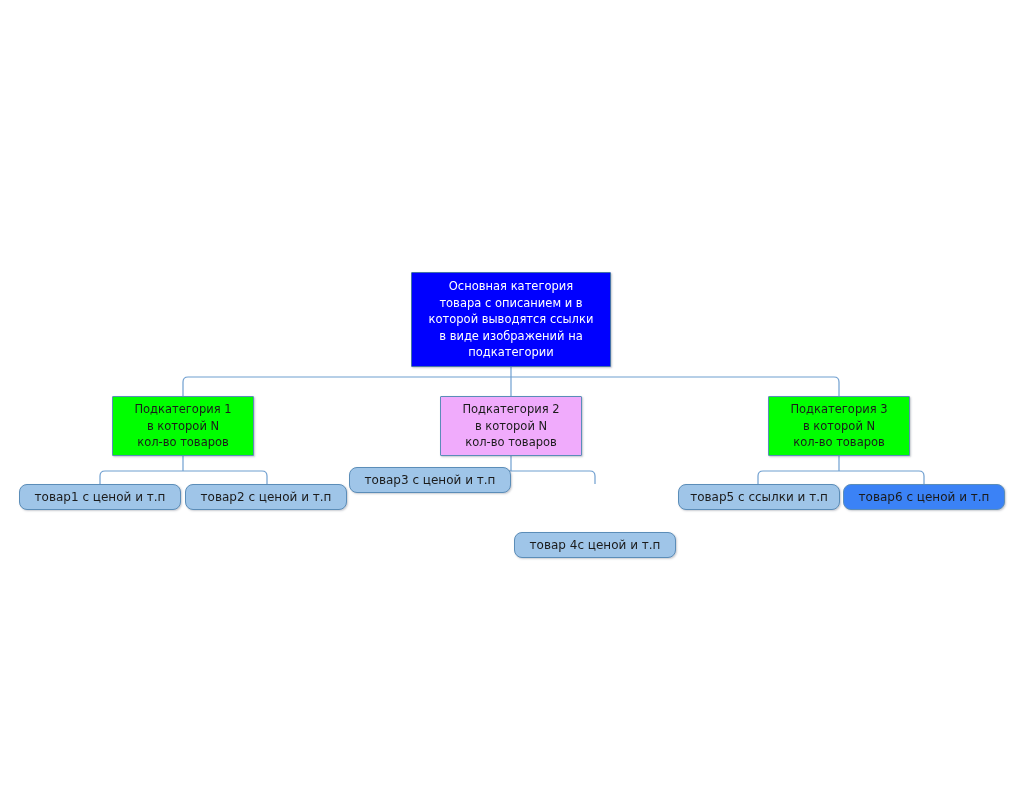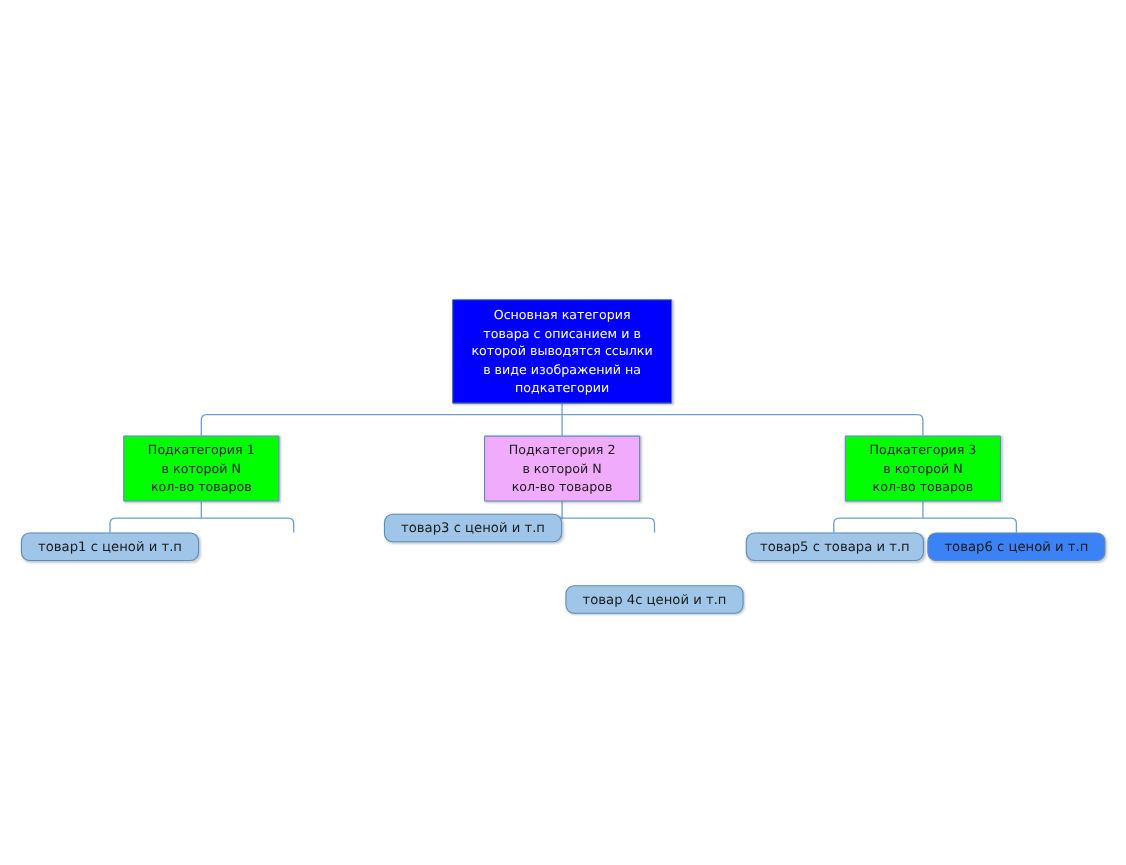--- a/index.html
+++ b/index.html
@@ -116,26 +116,29 @@
   </div>
   <div class="node node-sub" style="left: 768px; top: 396px; width: 142px; height: 60px; background: rgb(0, 255, 0); color: rgb(27, 27, 27); border-color: rgb(91, 141, 184);">
     <span class="label">Подкатегория 3
 в которой N
 кол-во товаров</span>
   </div>
 
   <div class="node node-leaf" style="left: 19px; top: 484px; width: 162px; height: 26px; background: rgb(159, 197, 232); color: rgb(27, 27, 27);">
     <span class="label">товар1 с ценой и т.п</span>
   </div>
+  <div class="node node-leaf" style="left: 185px; top: 484px; width: 162px; height: 26px; background: rgb(159, 197, 232); color: rgb(27, 27, 27);">
+    <span class="label">товар2 с ценой и т.п</span>
+  </div>
   <div class="node node-leaf" style="left: 349px; top: 467px; width: 162px; height: 26px; background: rgb(159, 197, 232); color: rgb(27, 27, 27);">
     <span class="label">товар3 с ценой и т.п</span>
   </div>
   <div class="node node-leaf" style="left: 514px; top: 484px; width: 162px; height: 26px; background: rgb(159, 197, 232); color: rgb(27, 27, 27); margin-top: 48px;">
     <span class="label">товар 4с ценой и т.п</span>
   </div>
   <div class="node node-leaf" style="left: 678px; top: 484px; width: 162px; height: 26px; background: rgb(159, 197, 232); color: rgb(27, 27, 27);">
-    <span class="label">товар5 с товара и т.п</span>
+    <span class="label">товар5 с ссылки и т.п</span>
   </div>
   <div class="node node-leaf" style="left: 843px; top: 484px; width: 162px; height: 26px; background: #3b82f6; color: rgb(27, 27, 27);">
     <span class="label">товар6 с ценой и т.п</span>
   </div>
 
 </div>
 
 </body></html>

